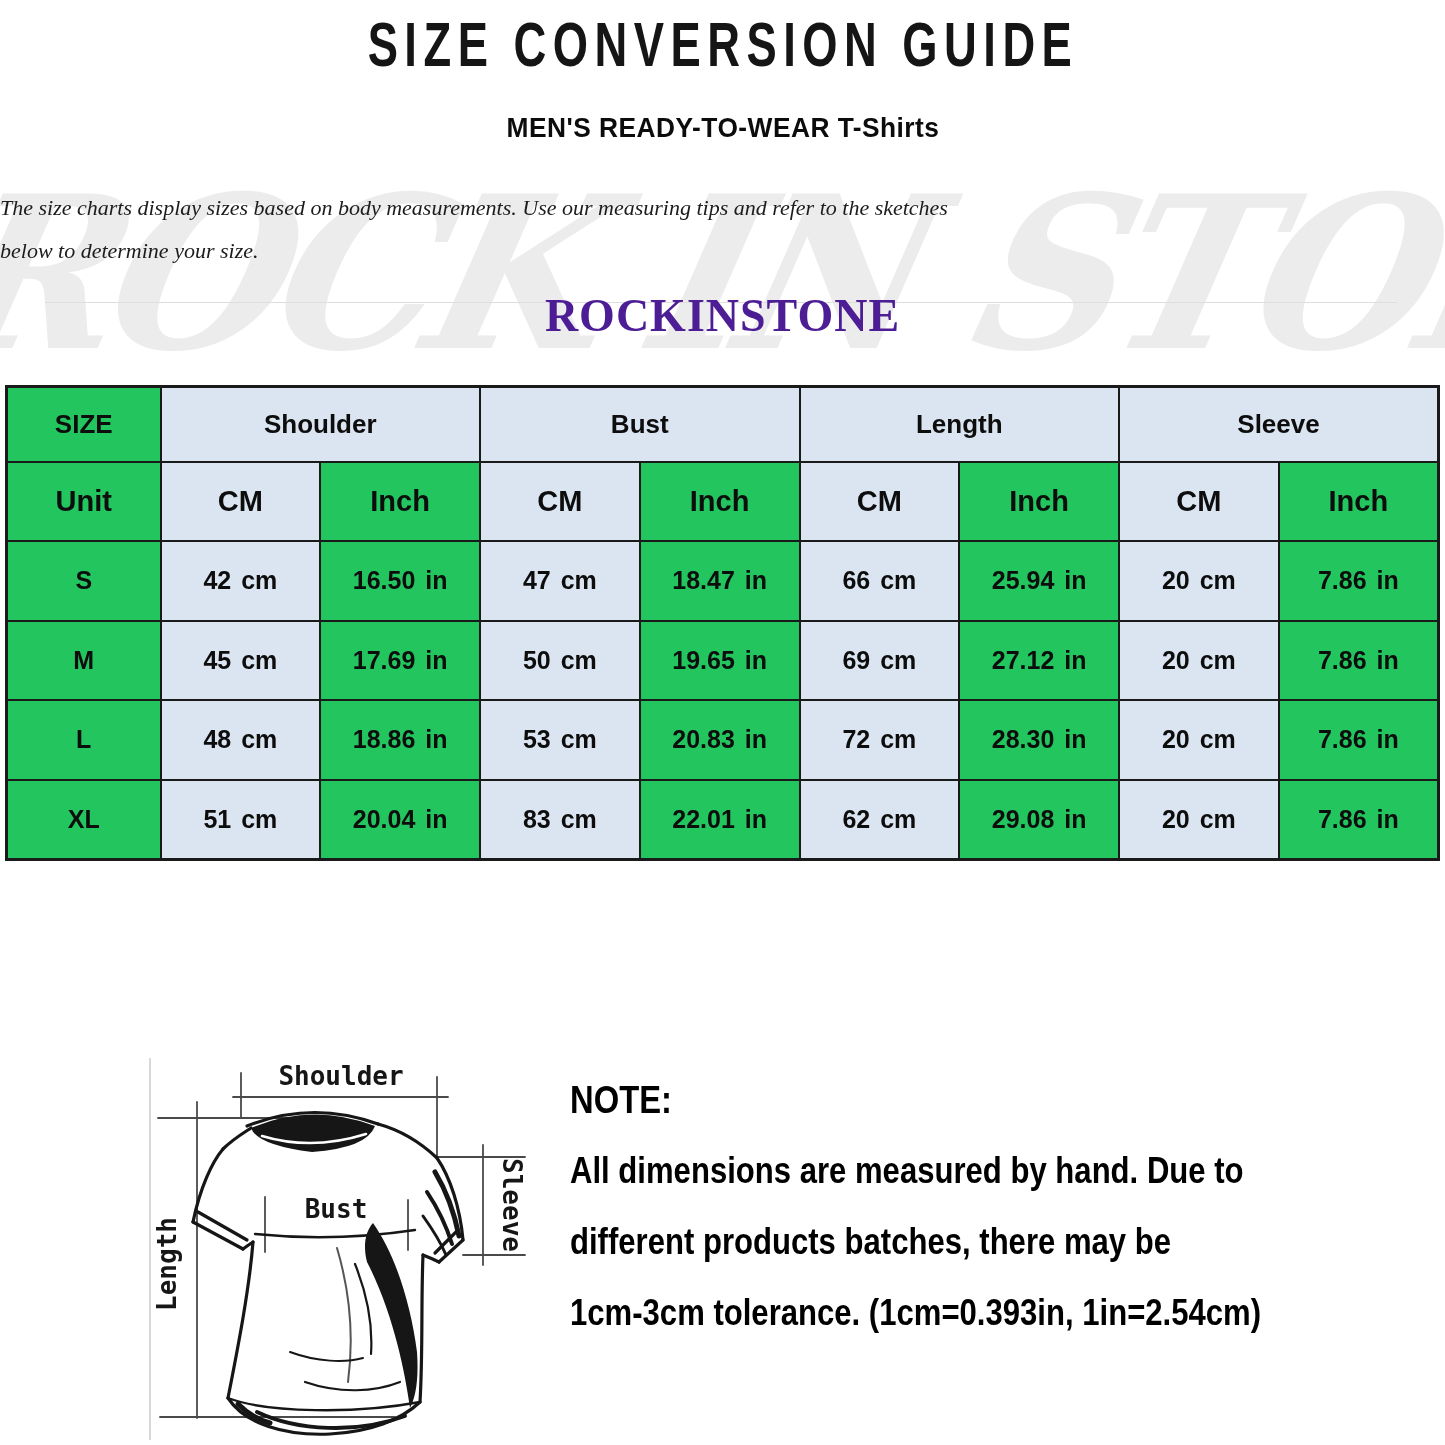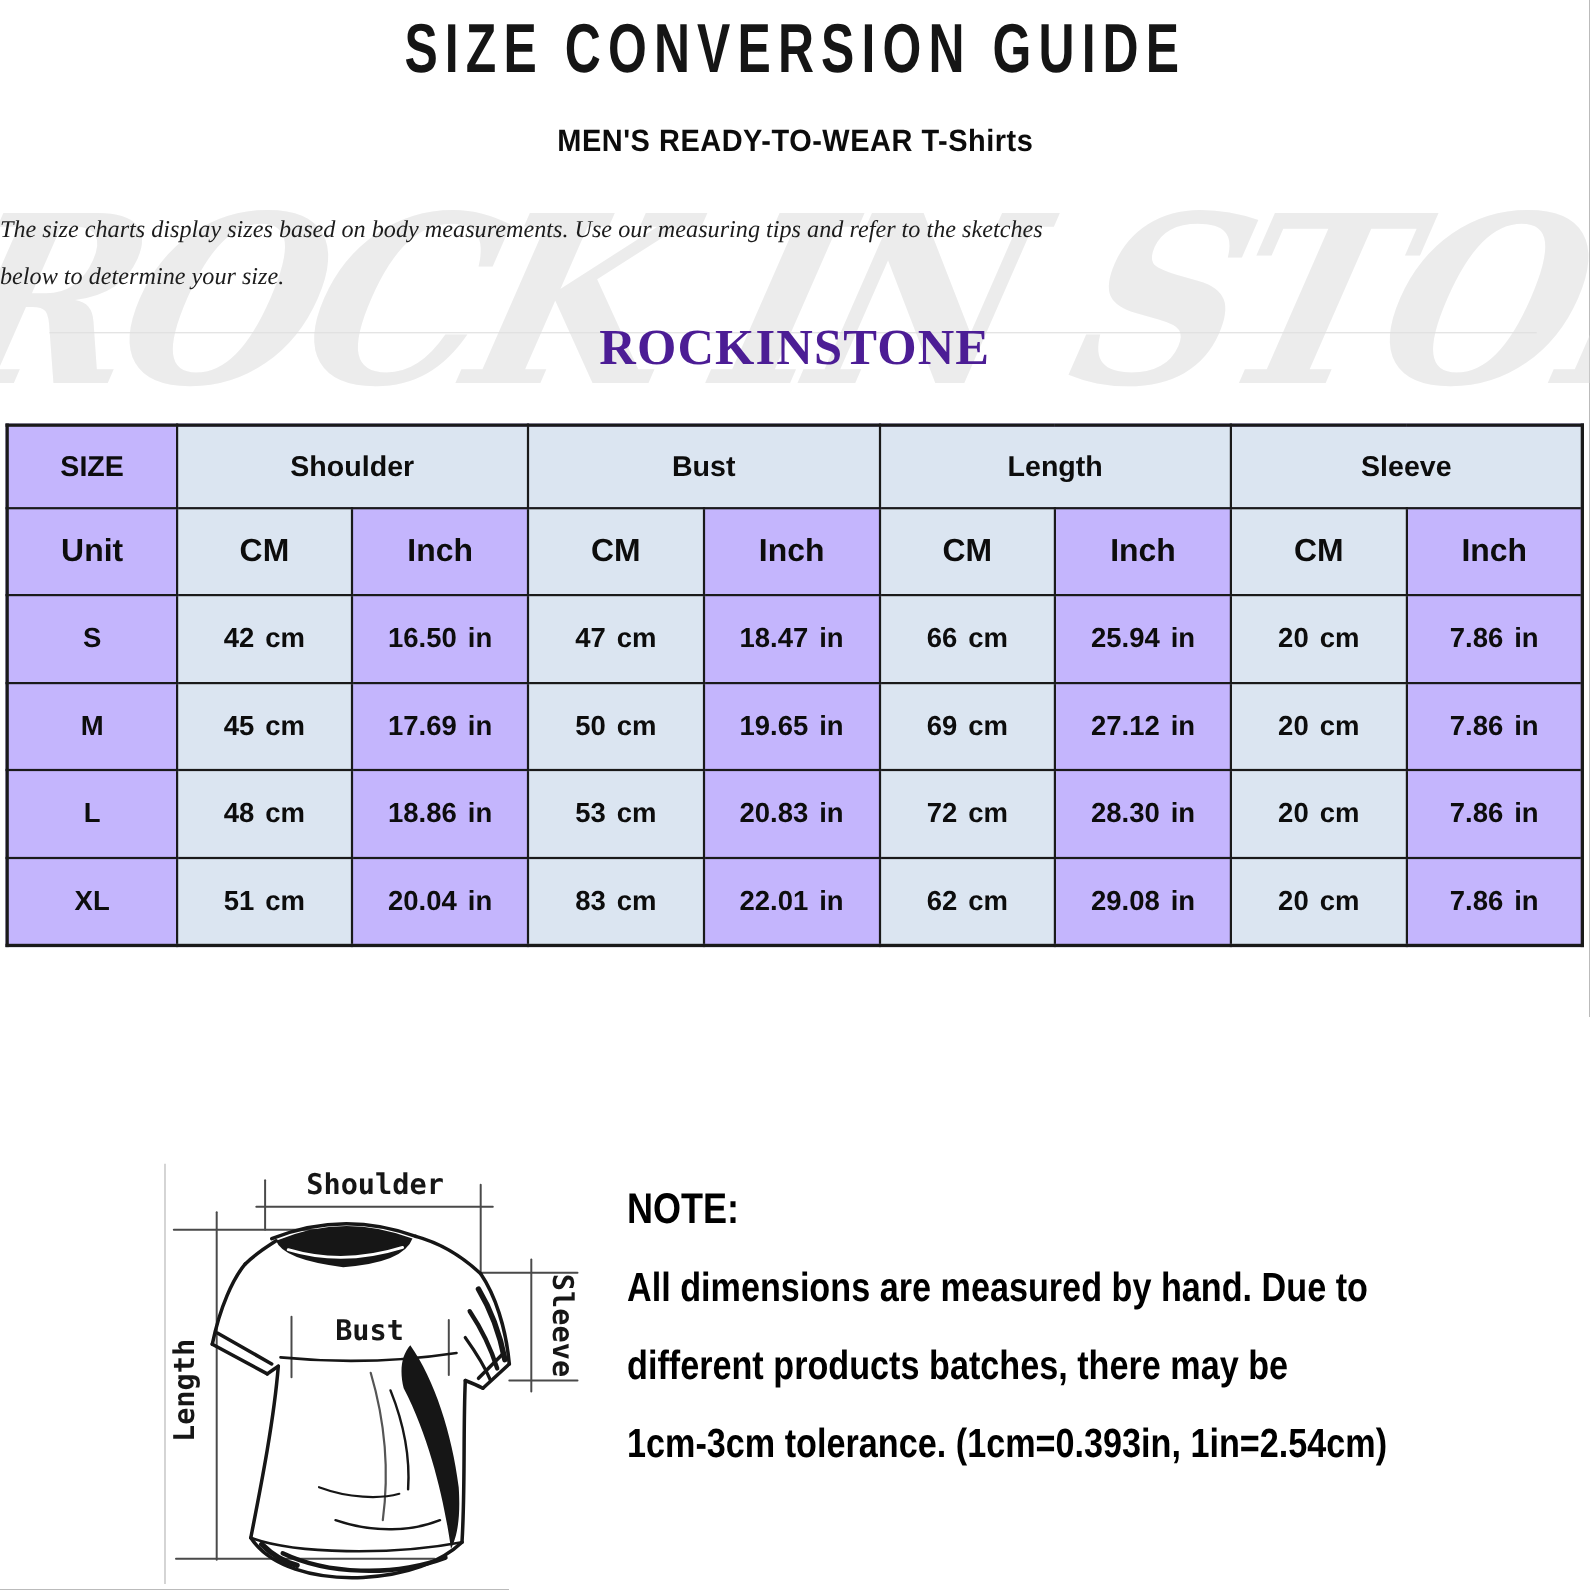--- a/index.html
+++ b/index.html
@@ -49,21 +49,21 @@
   }
   .brand{
     position:absolute;top:289px;left:50%;transform:translateX(-50%);
     font-family:"Liberation Serif",serif;font-weight:bold;
     font-size:46px;letter-spacing:1px;white-space:nowrap;color:#4c1d95;z-index:2;
   }
   
   .table-wrap{position:absolute;top:385px;left:5px;width:1435px;z-index:3;}
   table.size-table{
     border-collapse:collapse;width:100%;table-layout:fixed;
-    border:3px solid var(--border);background:#c4b5fd;
+    border:3px solid var(--border);background:#22c55e;
   }
   .size-table th,.size-table td{
     border:2.5px solid var(--border);
     text-align:center;vertical-align:middle;
     font-weight:bold;color:#0d0d0d;padding:0;
     overflow:hidden;white-space:nowrap;
   }
   .size-table thead tr.group-row th{height:73px;font-size:26px;}
   .size-table thead tr.unit-row td{height:77px;font-size:29px;}
   .size-table tbody td{height:77.5px;font-size:25px;word-spacing:3px;}

